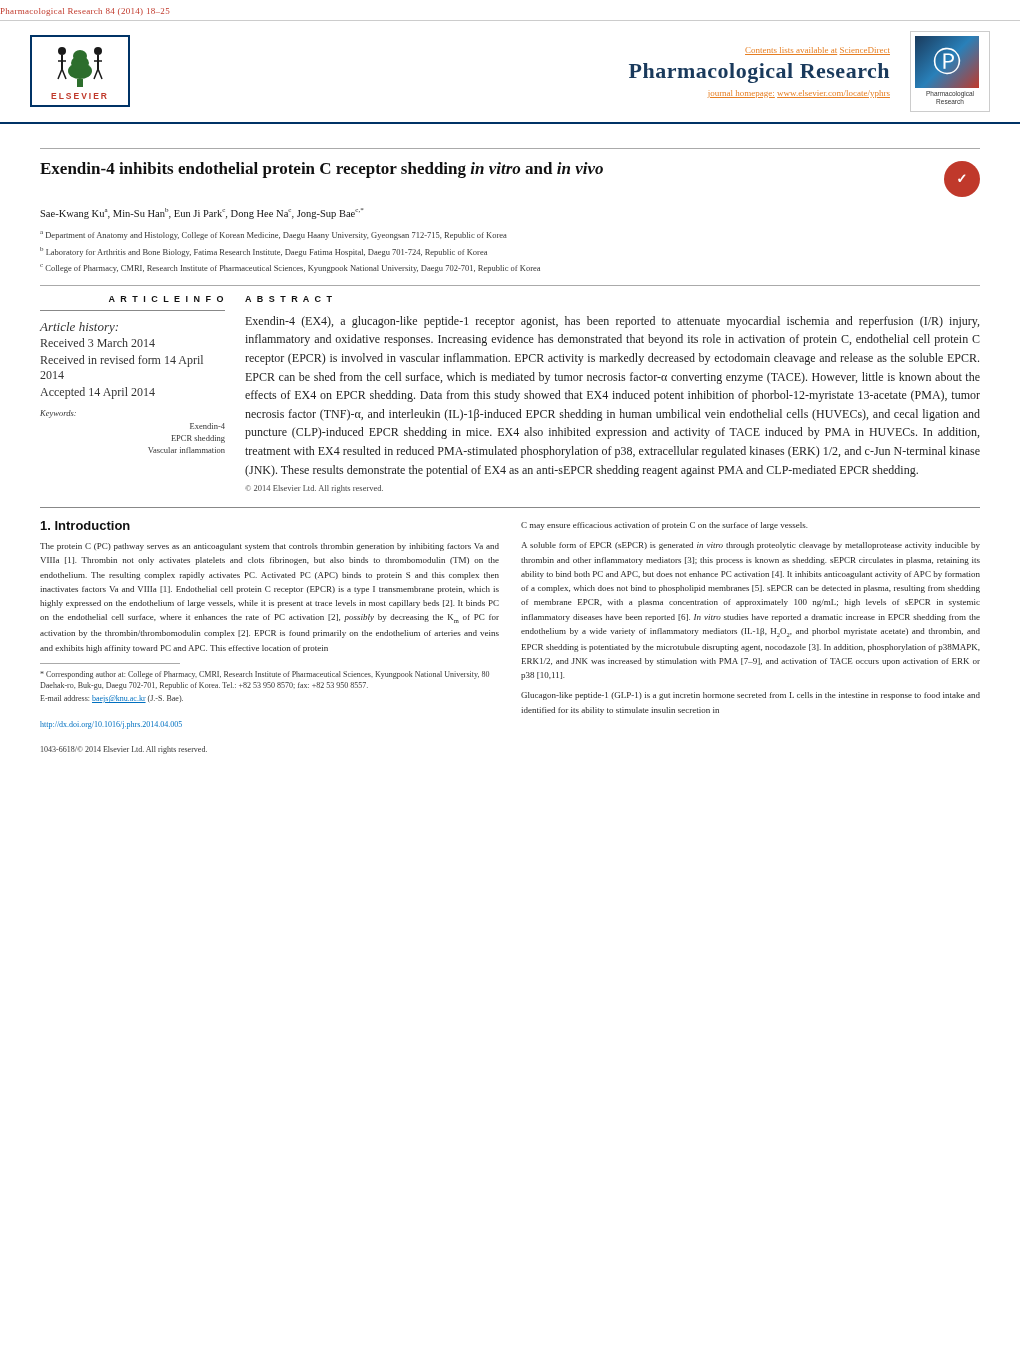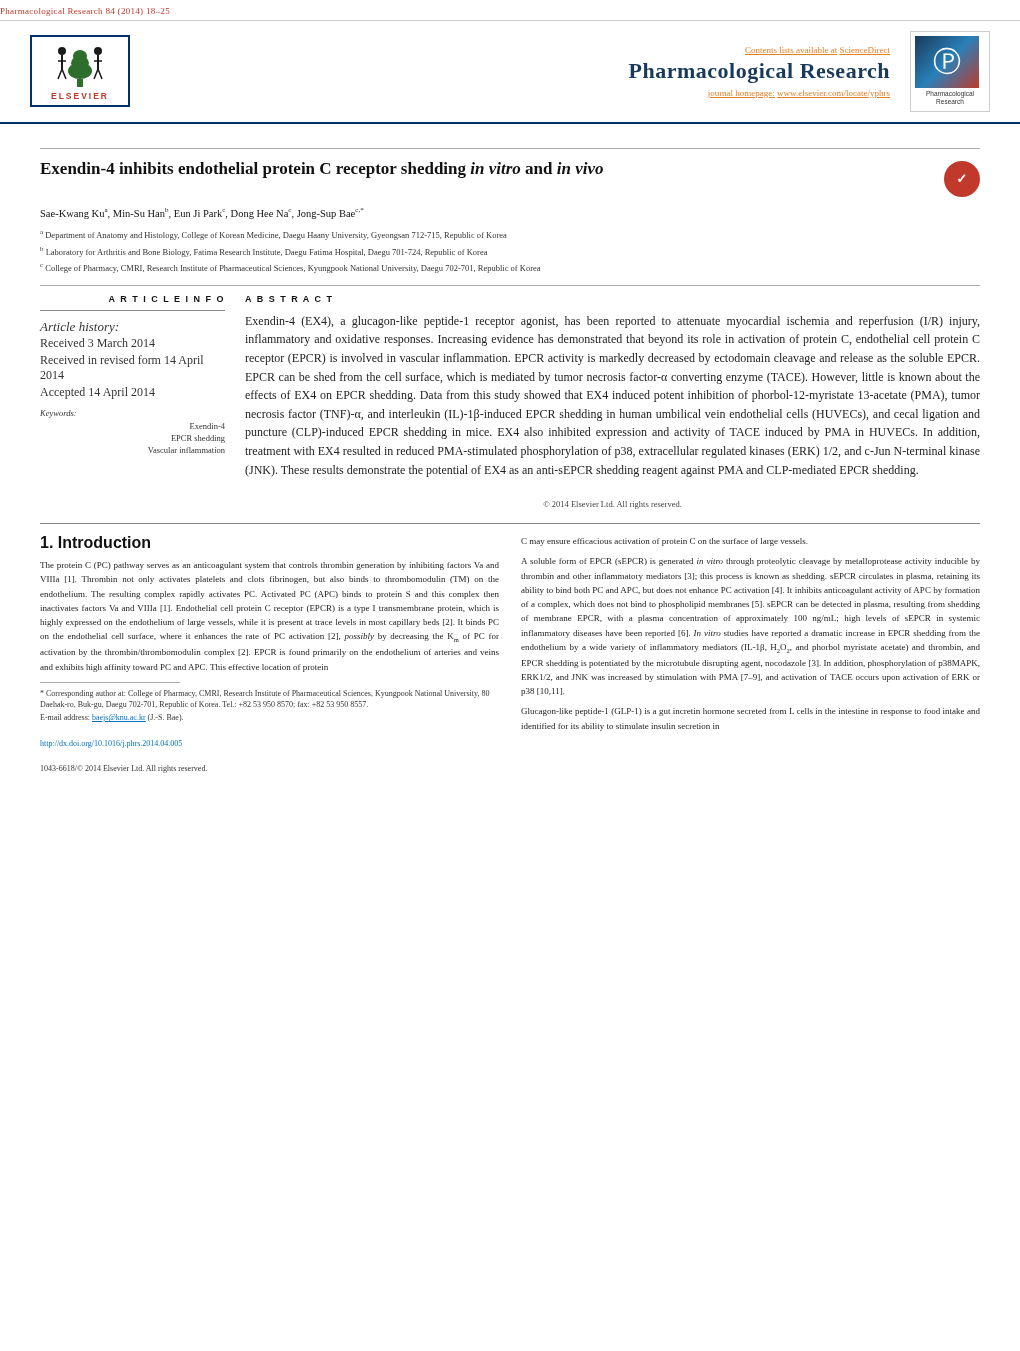--- a/index.html
+++ b/index.html
@@ -249,42 +249,42 @@
     .abstract-text {
       font-size: 12px;
       color: #222;
       line-height: 1.55;
       text-align: justify;
       margin-top: 8px;
     }
     .copyright-line {
       font-size: 8.5px;
       color: #444;
-      margin-top: 20px;
-      text-align: center;
+      margin-top: 4px;
+      text-align: left;
     }
 
     
     .body-divider {
       border: none;
       border-top: 1.5px solid #888;
       margin: 14px 0 10px 0;
     }
     .body-two-col {
       display: flex;
       gap: 22px;
     }
     .body-left {
       flex: 1;
     }
     .body-right {
       flex: 1;
     }
     .section-heading {
-      font-size: 16px;
+      font-size: 13px;
       font-weight: bold;
       color: #111;
       margin-bottom: 6px;
       font-family: Arial, sans-serif;
     }
     .body-para {
       font-size: 9px;
       color: #222;
       line-height: 1.58;
       text-align: justify;

